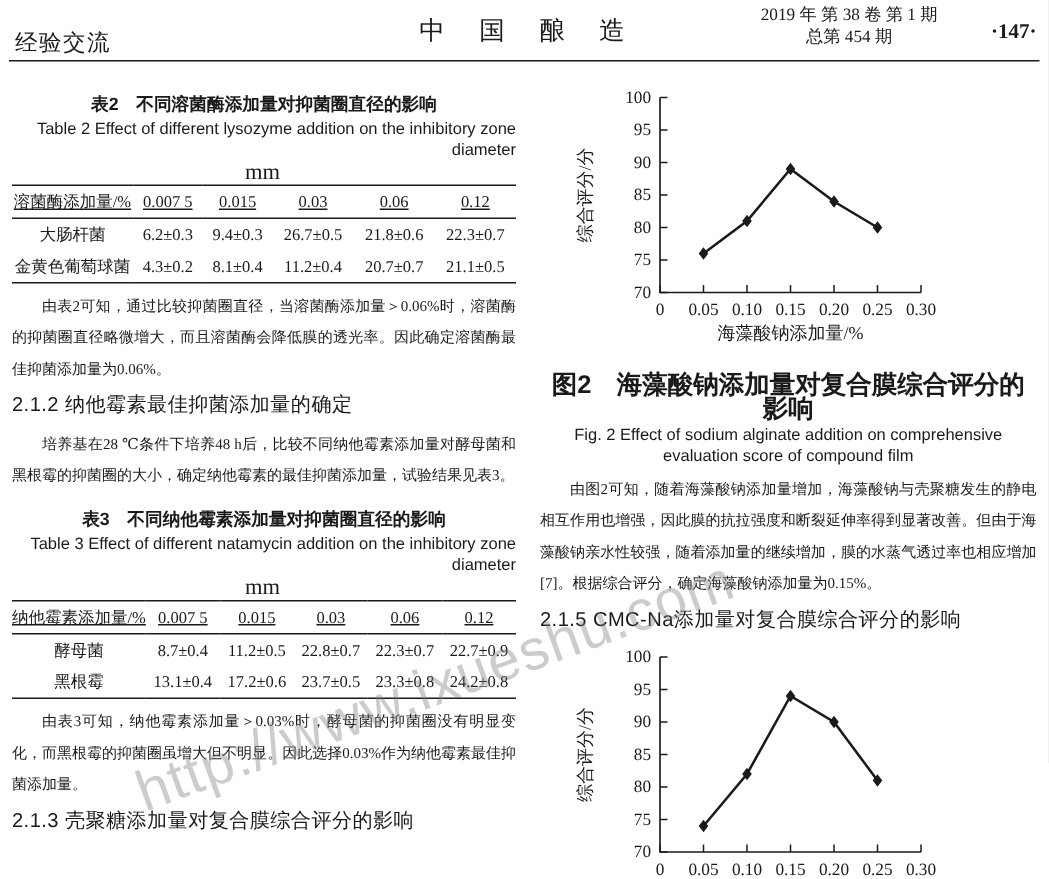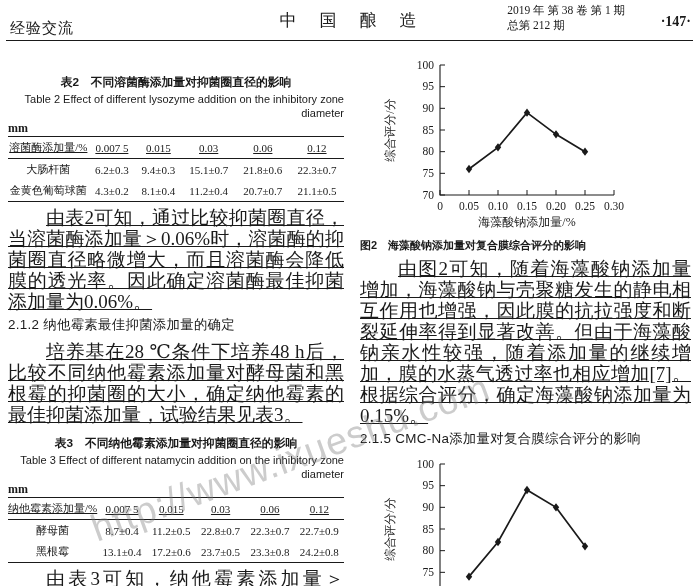--- a/index.html
+++ b/index.html
@@ -6,50 +6,50 @@
   .page{
     position:relative;width:699px;height:586px;background:#ffffff;
     overflow:hidden;margin:0 auto;color:#1a1a1a;
     font-family:"Liberation Serif","DejaVu Serif",serif;
   }
   
   .header{position:relative;height:40px;border-bottom:1.3px solid #1a1a1a;margin:0 6px;}
   .section-name{position:absolute;left:4px;bottom:2px;font-size:15px;letter-spacing:1px;}
   .journal-title{position:absolute;left:50%;transform:translateX(-50%);top:9px;
     font-size:17px;letter-spacing:3px;font-weight:400;white-space:nowrap;}
-  .issue-info{position:absolute;right:68px;top:3px;font-size:11.5px;line-height:15px;white-space:nowrap;}
+  .issue-info{position:absolute;right:68px;top:3px;text-align:center;font-size:11.5px;line-height:15px;white-space:nowrap;}
   .page-number{position:absolute;right:2px;top:14px;font-size:14px;font-weight:bold;}
   
   .content{display:flex;gap:16px;padding:0 8px;}
   .col-left{width:336px;flex:none;}
   .col-right{flex:1;min-width:0;}
   
-  .table-block{margin-top:33px;}
+  .table-block{margin-top:20px;}
   .table-block.second{margin-top:10px;}
   .tbl-caption-zh{font-size:11.8px;font-weight:bold;text-align:center;
     font-family:"Liberation Sans","DejaVu Sans",sans-serif;line-height:16px;}
   .tbl-caption-en{font-size:11px;text-align:right;line-height:14px;margin-top:2px;
     font-family:"Liberation Sans","DejaVu Sans",sans-serif;}
-  .tbl-unit{font-size:12px;text-align:left;line-height:15px;margin-top:1px;padding-right:2px;font-weight:bold;}
+  .tbl-unit{font-size:15px;text-align:center;line-height:15px;margin-top:1px;padding-right:2px;}
   table.dtable{width:100%;border-collapse:collapse;font-size:11px;
     border-top:1.5px solid #1a1a1a;border-bottom:1.5px solid #1a1a1a;}
   table.dtable thead tr{border-bottom:0.9px solid #1a1a1a;text-decoration:underline;}
   table.dtable th,table.dtable td{font-weight:normal;text-align:center;
     padding:3px 0;white-space:nowrap;}
   table.dtable th:first-child,table.dtable td:first-child{width:24%;}
   
-  .body-para{font-size:19px;line-height:21px;text-align:justify;
-    text-indent:2em;margin:5px 0 0 0;text-decoration:underline;}
+  .body-para{font-size:10px;line-height:21px;text-align:justify;
+    text-indent:2em;margin:5px 0 0 0;}
   .sec-heading{font-size:13.4px;font-weight:normal;margin:2px 0 0 0;line-height:22px;
     font-family:"Liberation Sans","DejaVu Sans",sans-serif;letter-spacing:0.3px;}
   
   .chart{display:flex;justify-content:center;margin-top:14px;}
   .chart.bottom{margin-top:4px;}
   svg text{font-family:"Liberation Serif","DejaVu Serif",serif;}
-  .fig-caption-zh{font-size:11px;font-weight:bold;text-align:left;margin-top:4px;
+  .fig-caption-zh{font-size:17px;font-weight:bold;text-align:center;margin-top:16px;
     font-family:"Liberation Sans","DejaVu Sans",sans-serif;line-height:16px;}
   .fig-caption-en{font-size:11px;text-align:center;line-height:14px;margin:2px auto 0 auto;
     width:305px;font-family:"Liberation Sans","DejaVu Sans",sans-serif;}
   
   .watermark{
     position:absolute;left:86px;top:512px;font-size:38px;line-height:1;
     color:rgba(120,120,120,0.38);transform:rotate(-20deg);transform-origin:left top;
     font-family:"Liberation Sans","DejaVu Sans",sans-serif;white-space:nowrap;
     pointer-events:none;letter-spacing:1px;
   }
@@ -57,21 +57,21 @@
 </head>
 <body>
 
 <div class="page">
 
   <div class="header">
     <span class="section-name">经验交流</span>
     <span class="journal-title">中　国　酿　造</span>
     <span class="issue-info">
       <span>2019 年 第 38 卷 第 1 期</span><br>
-      <span>总第 212 期</span>
+      <span>总第 454 期</span>
     </span>
     <span class="page-number">·147·</span>
   </div>
 
   <div class="content">
 
     <div class="col-left">
 
       <div class="table-block">
         <div class="tbl-caption-zh">表2　不同溶菌酶添加量对抑菌圈直径的影响</div>
@@ -86,21 +86,21 @@
                 <th>0.03</th>
                 <th>0.06</th>
                 <th>0.12</th>
               </tr>
             </thead>
             <tbody>
               <tr>
                 <th>大肠杆菌</th>
                 <td>6.2±0.3</td>
                 <td>9.4±0.3</td>
-                <td>15.1±0.7</td>
+                <td>26.7±0.5</td>
                 <td>21.8±0.6</td>
                 <td>22.3±0.7</td>
               </tr>
               <tr>
                 <th>金黄色葡萄球菌</th>
                 <td>4.3±0.2</td>
                 <td>8.1±0.4</td>
                 <td>11.2±0.4</td>
                 <td>20.7±0.7</td>
                 <td>21.1±0.5</td>
@@ -192,20 +192,21 @@
             <path d="M 122 88.13333333333334 L 125.2 92.33333333333334 L 122 96.53333333333335 L 118.8 92.33333333333334 Z" fill="#1a1a1a"></path>
             <path d="M 151 53.46666666666667 L 154.2 57.66666666666667 L 151 61.866666666666674 L 147.8 57.66666666666667 Z" fill="#1a1a1a"></path>
             <path d="M 180 75.13333333333334 L 183.2 79.33333333333334 L 180 83.53333333333335 L 176.8 79.33333333333334 Z" fill="#1a1a1a"></path>
             <path d="M 209 92.46666666666667 L 212.2 96.66666666666667 L 209 100.86666666666667 L 205.8 96.66666666666667 Z" fill="#1a1a1a"></path>
             <text x="151" y="171" text-anchor="middle" font-size="12" fill="#1a1a1a">海藻酸钠添加量/%</text>
             <text x="18" y="75" text-anchor="middle" font-size="12" fill="#1a1a1a" transform="rotate(-90 18 75)">综合评分/分</text>
           </svg>
         </div>
 
       <div class="fig-caption-zh">图2　海藻酸钠添加量对复合膜综合评分的影响</div>
+      <div class="fig-caption-en">Fig. 2 Effect of sodium alginate addition on comprehensive evaluation score of compound film</div>
 
       <p class="body-para">由图2可知，随着海藻酸钠添加量增加，海藻酸钠与壳聚糖发生的静电相互作用也增强，因此膜的抗拉强度和断裂延伸率得到显著改善。但由于海藻酸钠亲水性较强，随着添加量的继续增加，膜的水蒸气透过率也相应增加[7]。根据综合评分，确定海藻酸钠添加量为0.15%。</p>
       <h4 class="sec-heading">2.1.5 CMC-Na添加量对复合膜综合评分的影响</h4>
 
       <div class="chart bottom">
           <svg width="300" height="178">
             <path d="M 64 10 V 140 H 238" stroke="#1a1a1a" fill="none" stroke-width="1.1"></path>
             <line x1="64" y1="140" x2="69" y2="140" stroke="#1a1a1a" stroke-width="1"></line>
             <text x="58" y="143.5" text-anchor="end" font-size="11.5" fill="#1a1a1a">70</text>
             <line x1="64" y1="118.33333333333334" x2="69" y2="118.33333333333334" stroke="#1a1a1a" stroke-width="1"></line>

